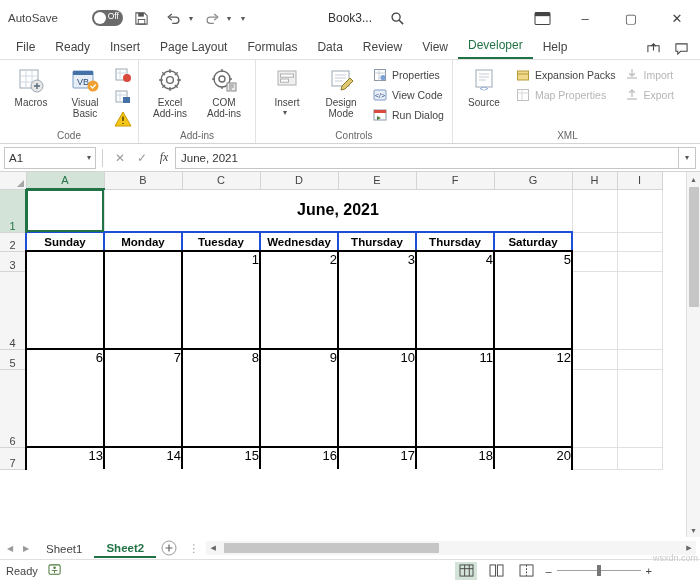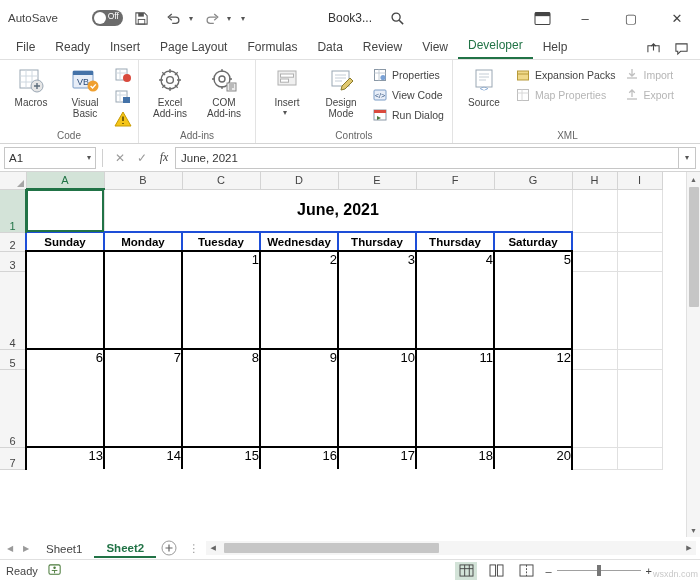--- a/index.html
+++ b/index.html
@@ -190,21 +190,21 @@
   .status-right { margin-left:auto; display:flex; align-items:center; gap:8px; }
   .viewbtn { width:22px; height:18px; display:flex; align-items:center; justify-content:center; }
   .viewbtn.active { background:#d3e3d8; }
   .zoomslider { display:flex; align-items:center; gap:5px; }
   .zs-track { width:84px; height:1px; background:#a0a0a0; position:relative; }
   .zs-mid { position:absolute; left:42px; top:-3px; width:1px; height:7px; background:#a0a0a0; }
   .zs-handle { position:absolute; left:40px; top:-5px; width:4px; height:11px; background:#767676; }
   .zoomval { width:34px; text-align:right; font-size:11px; }
 
   .watermark {
-    position:absolute; right:2px; bottom:2px; font-size:9px; color:#c9c9c9;
+    position:absolute; right:2px; bottom:18px; font-size:9px; color:#c9c9c9;
   }
 </style>
 </head>
 <body>
 
 <div class="app">
 
   <div class="titlebar">
     <div class="qat">
       <div class="autosave-wrap">

